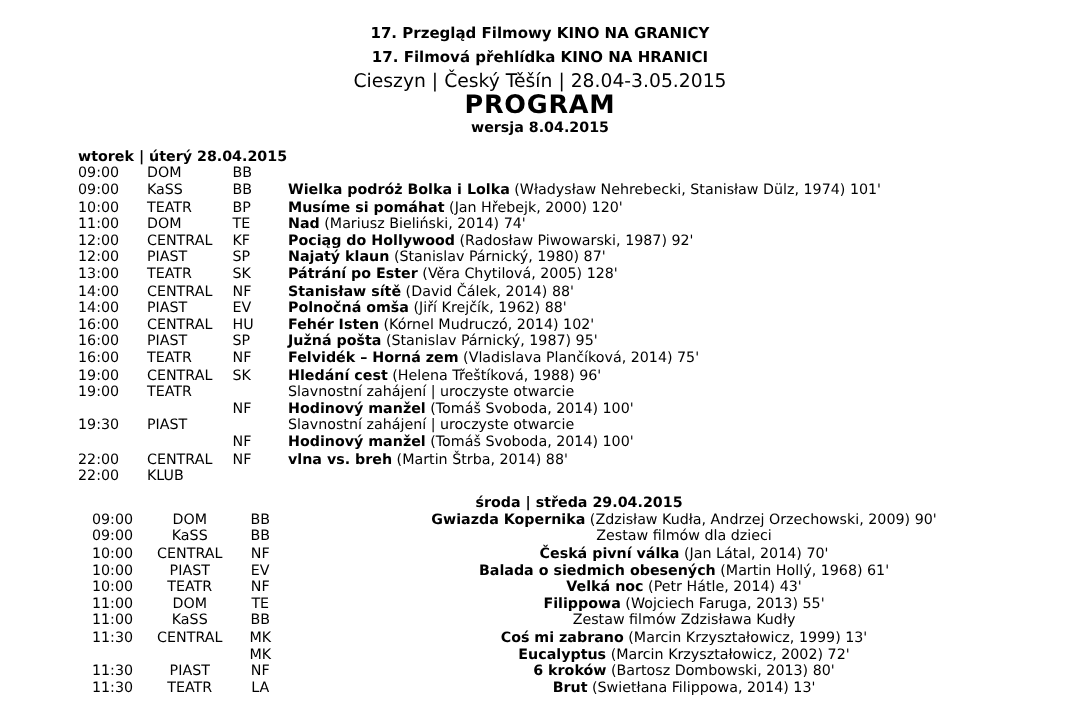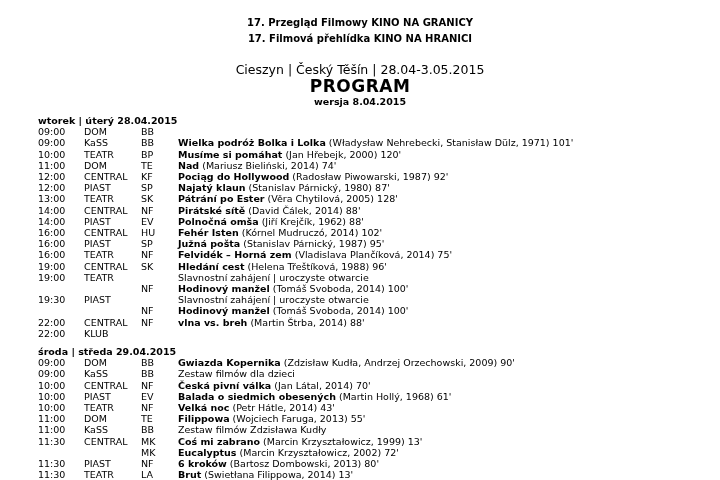--- a/index.html
+++ b/index.html
@@ -4,26 +4,26 @@
 <style>
   * { margin:0; padding:0; box-sizing:border-box; }
   html, body {
     width:720px; height:480px;
     background:#ffffff; color:#000000;
     font-family:"DejaVu Sans", sans-serif;
     overflow:hidden;
   }
   .header { text-align:center; padding-top:15px; }
   .title-line { font-size:10px; font-weight:bold; line-height:15.5px;text-align:center; }
-  .location-line { font-size:12.5px; font-weight:normal; line-height:15px;margin-top:16px; }
+  .location-line { font-size:12.5px; font-weight:normal; line-height:15px; }
   .program-title { font-size:17px; font-weight:bold; line-height:19px; letter-spacing:0.5px; }
   .version-line { font-size:9.5px; font-weight:bold; line-height:12px; }
 
-  .schedule { margin:7px 0 0 38px; font-size:9.5px; line-height:11.2px; }
-  .day + .day { margin-top:7px; }
+  .schedule { margin:7px 0 0 52px; font-size:9.5px; line-height:11.2px; }
+  .day + .day { margin-top:7px;text-align:center; }
   .day-heading { font-weight:bold; white-space:nowrap; }
   .row { display:flex; white-space:nowrap; }
   .row .t { width:46px; flex:0 0 46px; }
   .row .v { width:57px; flex:0 0 57px; }
   .row .c { width:37px; flex:0 0 37px; }
   .row .film { flex:1 1 auto; }
   .row .film b { font-weight:bold; }
 </style>
 </head>
 <body>
@@ -42,21 +42,21 @@
     <div class="rows">
         <div class="row">
           <span class="t">09:00</span>
           <span class="v">DOM</span>
           <span class="c">BB</span>
         </div>
         <div class="row">
           <span class="t">09:00</span>
           <span class="v">KaSS</span>
           <span class="c">BB</span>
-          <span class="film"><span></span><b>Wielka podróż Bolka i Lolka</b><span> (Władysław Nehrebecki, Stanisław Dülz, 1971) 101'</span></span>
+          <span class="film"><span></span><b>Wielka podróż Bolka i Lolka</b><span> (Władysław Nehrebecki, Stanisław Dülz, 1974) 101'</span></span>
         </div>
         <div class="row">
           <span class="t">10:00</span>
           <span class="v">TEATR</span>
           <span class="c">BP</span>
           <span class="film"><span></span><b>Musíme si pomáhat</b><span> (Jan Hřebejk, 2000) 120'</span></span>
         </div>
         <div class="row">
           <span class="t">11:00</span>
           <span class="v">DOM</span>
@@ -78,21 +78,21 @@
         <div class="row">
           <span class="t">13:00</span>
           <span class="v">TEATR</span>
           <span class="c">SK</span>
           <span class="film"><span></span><b>Pátrání po Ester</b><span> (Věra Chytilová, 2005) 128'</span></span>
         </div>
         <div class="row">
           <span class="t">14:00</span>
           <span class="v">CENTRAL</span>
           <span class="c">NF</span>
-          <span class="film"><span></span><b>Pirátské sítě</b><span> (David Čálek, 2014) 88'</span></span>
+          <span class="film"><span></span><b>Stanisław sítě</b><span> (David Čálek, 2014) 88'</span></span>
         </div>
         <div class="row">
           <span class="t">14:00</span>
           <span class="v">PIAST</span>
           <span class="c">EV</span>
           <span class="film"><span></span><b>Polnočná omša</b><span> (Jiří Krejčík, 1962) 88'</span></span>
         </div>
         <div class="row">
           <span class="t">16:00</span>
           <span class="v">CENTRAL</span>

